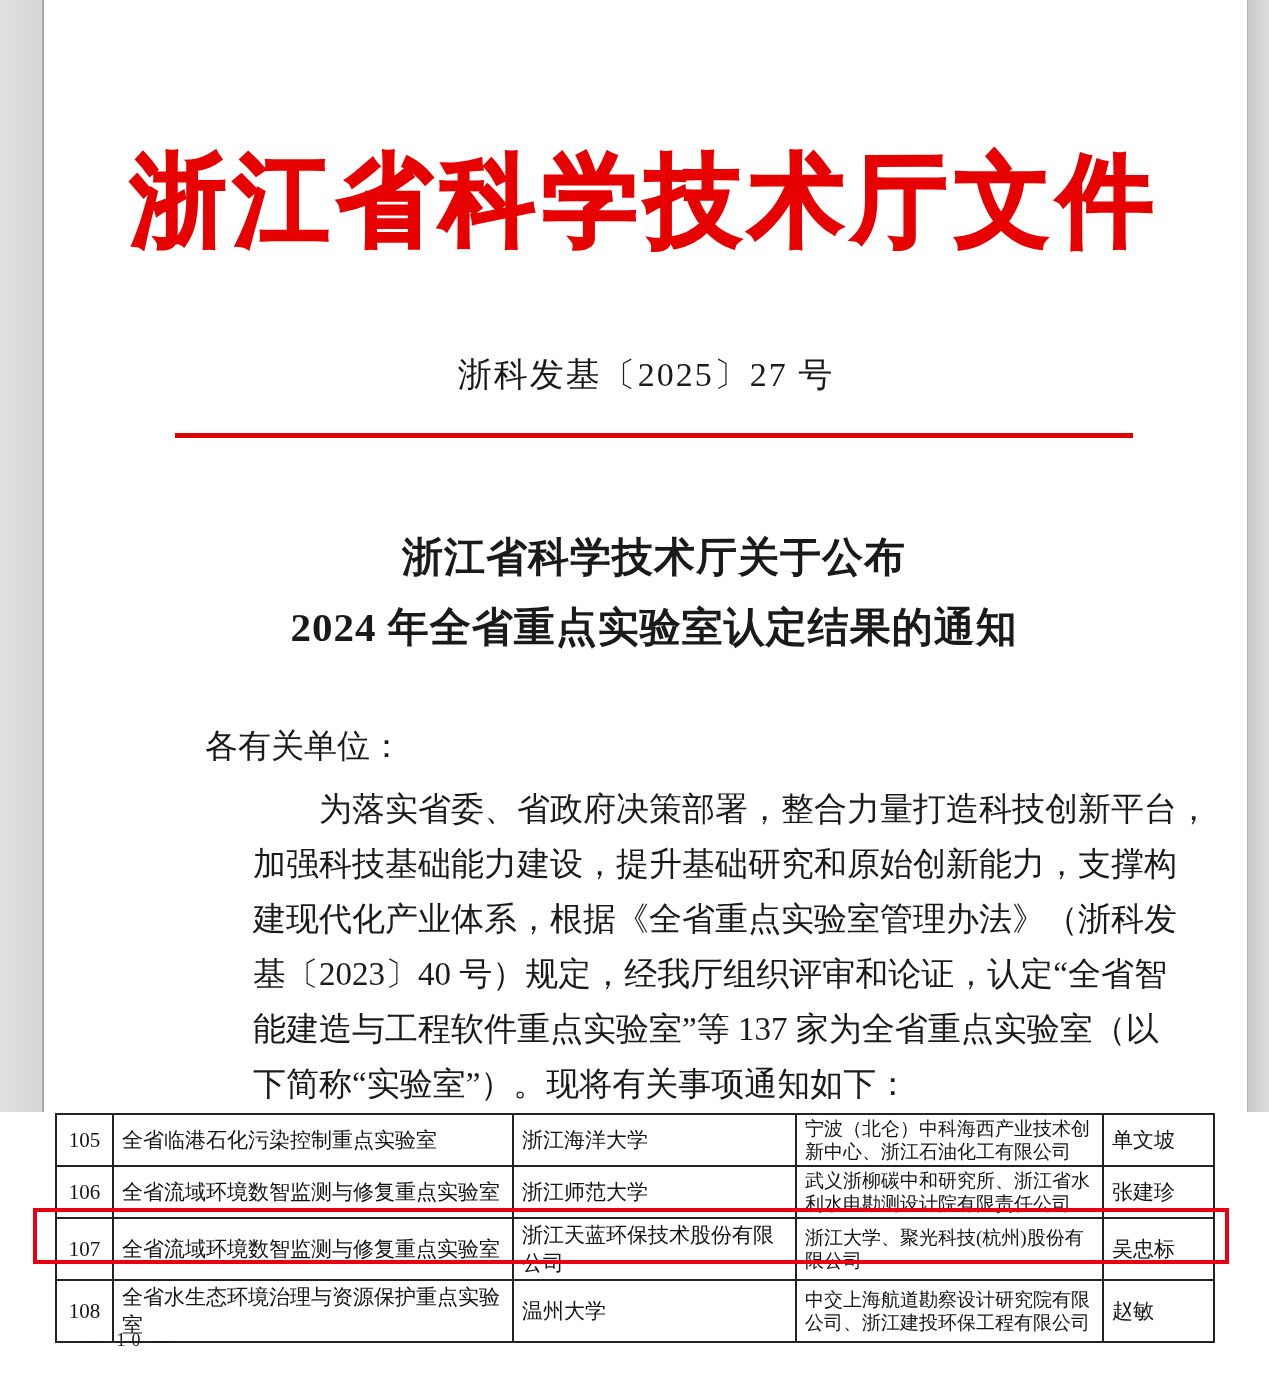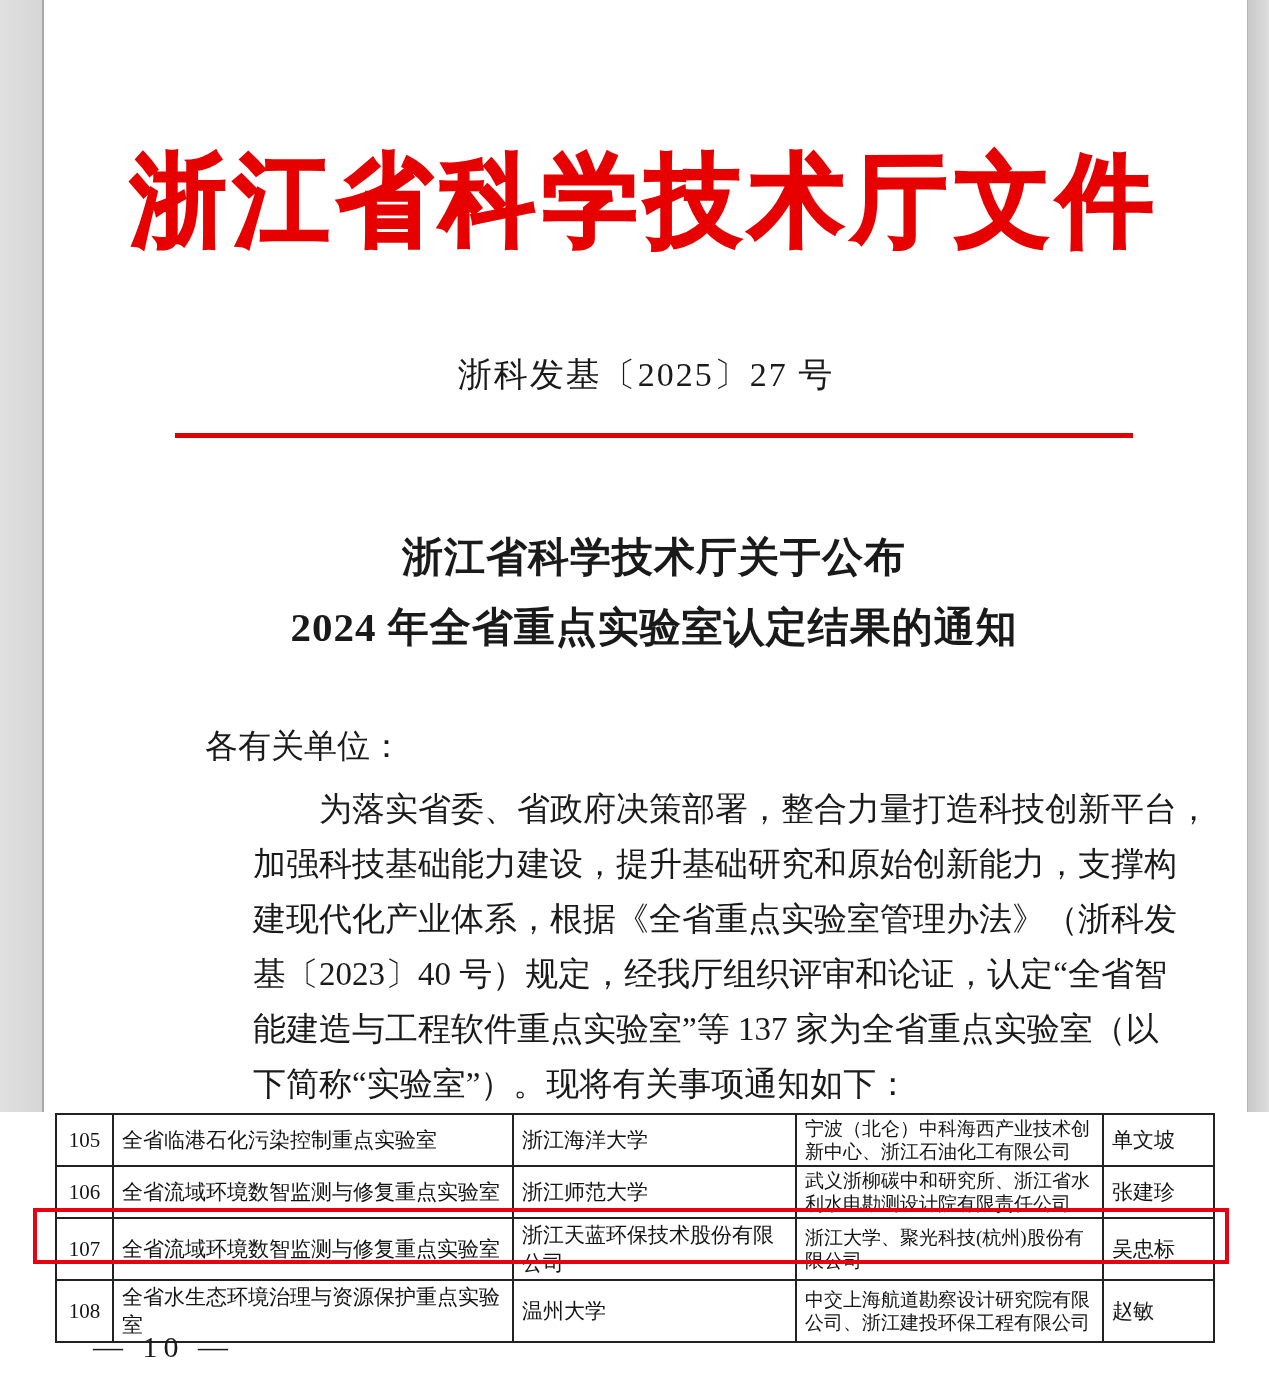--- a/index.html
+++ b/index.html
@@ -87,22 +87,22 @@
   .c-part{font-size:19px;line-height:23px;text-align:left;padding:2px 6px;margin-top:31px;}
   .c-person{text-align:left;}
 
   .highlight-box{
     position:absolute;left:33px;top:1208px;width:1196px;height:56px;
     border:4px solid #e60012;
     box-sizing:border-box;
     pointer-events:none;
   }
   .page-number{
-    position:absolute;left:93px;top:1330px;
-    font-size:30px;letter-spacing:6px;
+    position:absolute;left:82px;top:1330px;
+    font-size:18px;letter-spacing:6px;
   }
 </style>
 </head>
 <body>
 
 <div class="canvas">
 
   <div class="edge-left"></div>
   <div class="edge-right"></div>
   <div class="sheet"></div>

